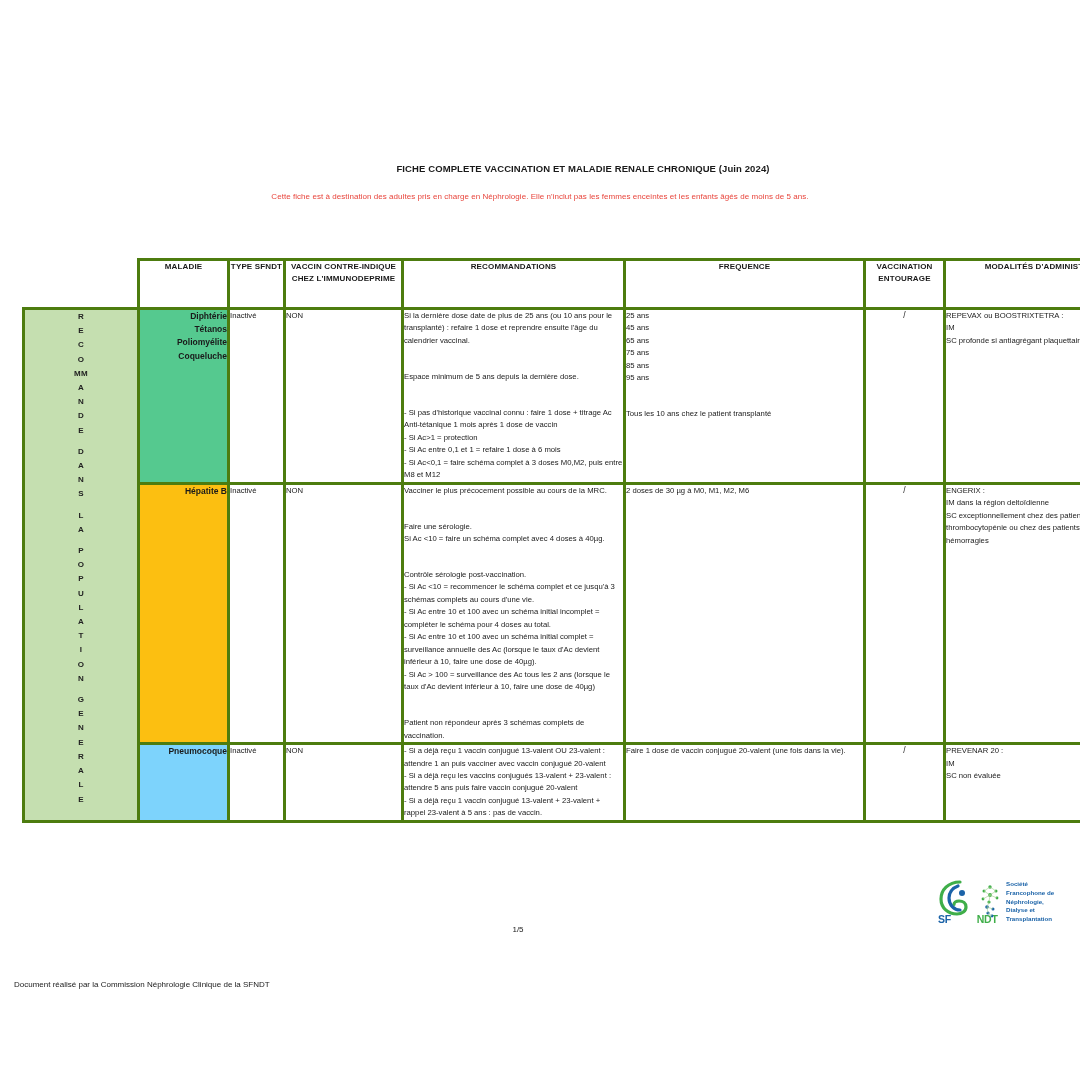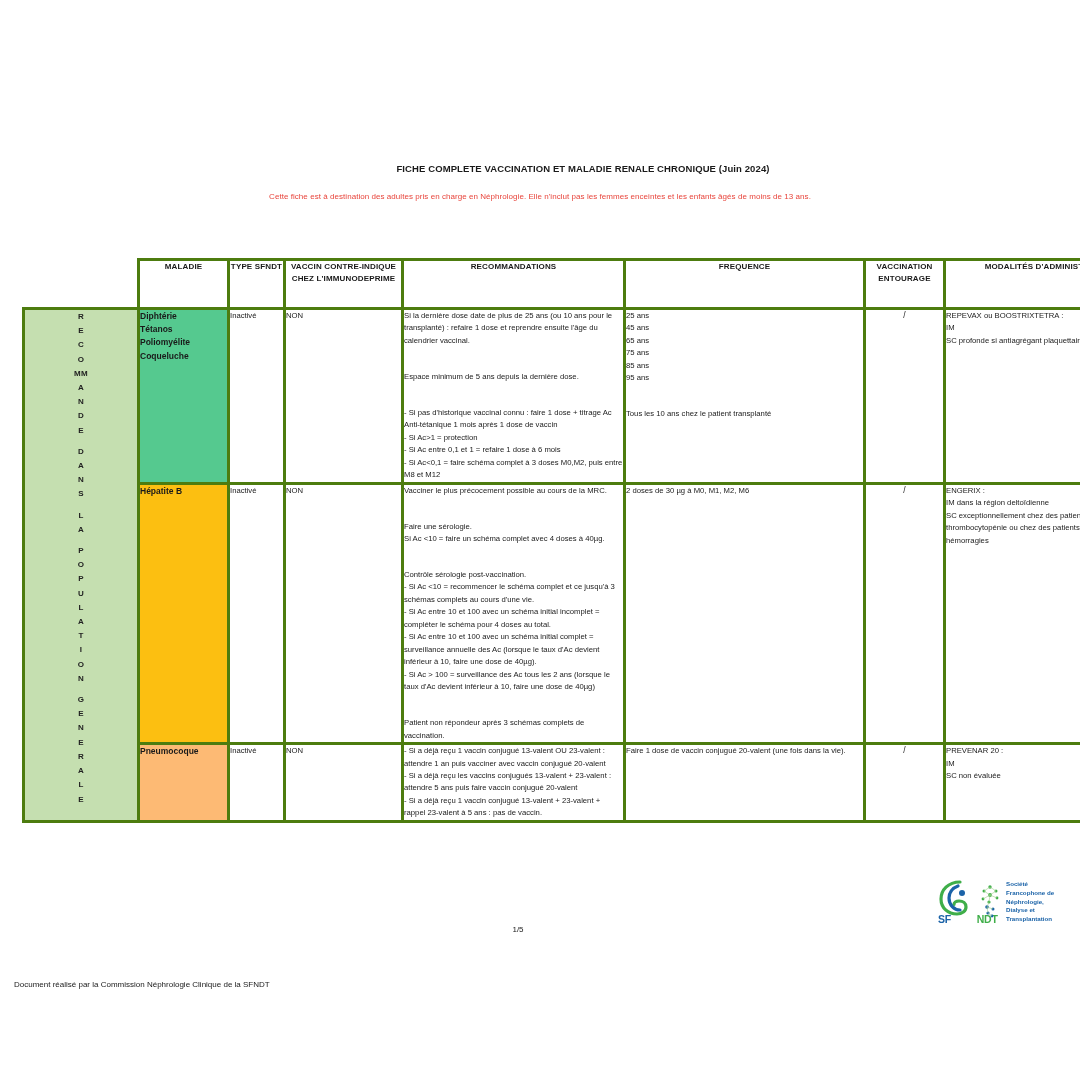--- a/index.html
+++ b/index.html
@@ -97,21 +97,21 @@
     font-size: 8px;
     font-weight: bold;
     line-height: 14.2px;
     letter-spacing: .3px;
     color: #222;
   }
   .vert-letters .gap { display: block; height: 7px; }
 
   
   td.disease-cell {
-    text-align: left;
+    text-align: right;
     vertical-align: middle;
     font-size: 8.5px;
     font-weight: bold;
     line-height: 1.55;
     color: #1a1a1a;
     padding: 4px 3px;
   }
 
   
   td.body-cell {
@@ -185,21 +185,21 @@
     font-weight: bold;
     letter-spacing: -0.3px;
   }
   .sf { color: #1b63a8; }
   .ndt { color: #3fae49; padding-left: 26px; }
 </style>
 </head>
 <body>
 
 <div class="doc-title">FICHE COMPLETE VACCINATION ET MALADIE RENALE CHRONIQUE (Juin 2024)</div>
-<div class="doc-subtitle">Cette fiche est à destination des adultes pris en charge en Néphrologie. Elle n'inclut pas les femmes enceintes et les enfants âgés de moins de 13 ans.</div>
+<div class="doc-subtitle">Cette fiche est à destination des adultes pris en charge en Néphrologie. Elle n'inclut pas les femmes enceintes et les enfants âgés de moins de 5 ans.</div>
 
 <div class="table-wrap">
   <table class="vaccine-table">
     <colgroup>
       <col class="col-group">
       <col class="col-maladie">
       <col class="col-type">
       <col class="col-ci">
       <col class="col-reco">
       <col class="col-freq">
@@ -281,21 +281,21 @@
         <td class="disease-cell" style="background: rgb(252, 191, 17);">Hépatite B</td>
         <td class="body-cell">Inactivé</td>
         <td class="body-cell">NON</td>
         <td class="body-cell">Vacciner le plus précocement possible au cours de la MRC.<br><span class="blank-line"></span><br>Faire une sérologie.<br>Si Ac &lt;10 = faire un schéma complet avec 4 doses à 40µg.<br><span class="blank-line"></span><br>Contrôle sérologie post-vaccination.<br> - Si Ac &lt;10 = recommencer le schéma complet et ce jusqu'à 3 schémas complets au cours d'une vie.<br> - Si Ac entre 10 et 100 avec un schéma initial incomplet = compléter le schéma pour 4 doses au total.<br> - Si Ac entre 10 et 100 avec un schéma initial complet = surveillance annuelle des Ac (lorsque le taux d'Ac devient inférieur à 10, faire une dose de 40µg).<br> - Si Ac &gt; 100 = surveillance des Ac tous les 2 ans (lorsque le taux d'Ac devient inférieur à 10, faire une dose de 40µg)<br><span class="blank-line"></span><br>Patient non répondeur après 3 schémas complets de vaccination.</td>
         <td class="body-cell">2 doses de 30 µg à M0, M1, M2, M6</td>
         <td class="center-cell">/</td>
         <td class="body-cell">ENGERIX :<br>IM dans la région deltoïdienne<br>SC exceptionnellement chez des patients ayant une thrombocytopénie ou chez des patients sujets à des hémorragies</td>
       </tr>
 
       <tr>
-        <td class="disease-cell" style="background: #fdba74; margin-left: 45px;">Pneumocoque</td>
+        <td class="disease-cell" style="background: #7dd3fc; margin-left: 45px;">Pneumocoque</td>
         <td class="body-cell">Inactivé</td>
         <td class="body-cell">NON</td>
         <td class="body-cell"> - Si a déjà reçu 1 vaccin conjugué 13-valent OU 23-valent : attendre 1 an puis vacciner avec vaccin conjugué 20-valent<br> - Si a déjà reçu les vaccins conjugués 13-valent + 23-valent : attendre 5 ans puis faire vaccin conjugué 20-valent<br> - Si a déjà reçu 1 vaccin conjugué 13-valent + 23-valent + rappel 23-valent à 5 ans : pas de vaccin.</td>
         <td class="body-cell muted">Faire 1 dose de vaccin conjugué 20-valent (une fois dans la vie).</td>
         <td class="center-cell">/</td>
         <td class="body-cell">PREVENAR 20 :<br>IM<br>SC non évaluée</td>
       </tr>
     </tbody>
   </table>
 </div>

